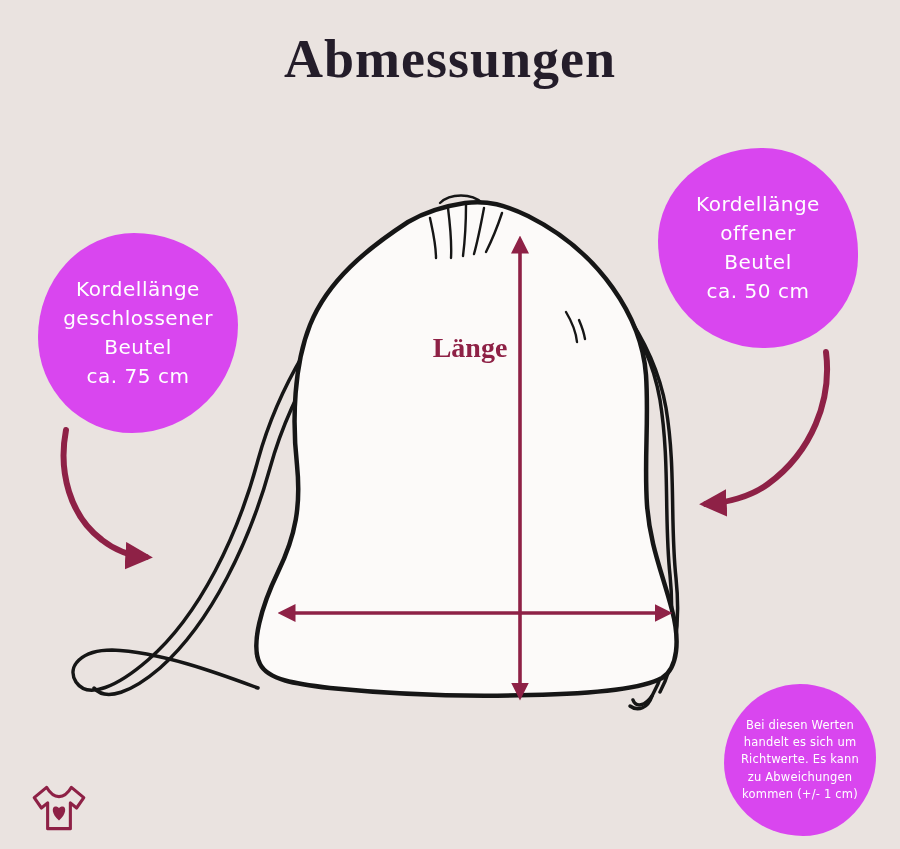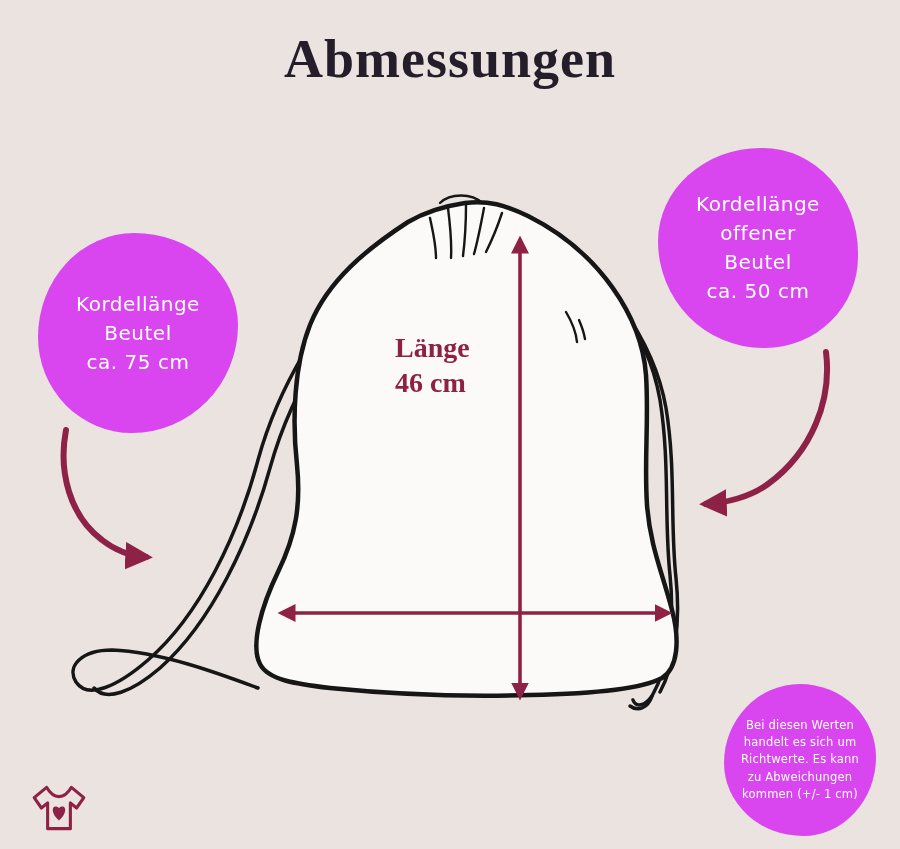--- a/index.html
+++ b/index.html
@@ -39,21 +39,21 @@
     border-radius:52% 48% 47% 53% / 47% 53% 46% 54%;}
   .blob-note{left:724px;top:684px;width:152px;height:152px;
     border-radius:50% 50% 48% 52% / 52% 48% 52% 48%;}
   .blob-line{font-size:20px;line-height:1.45;letter-spacing:.5px;}
   .blob-note .blob-line{font-size:11.5px;line-height:1.5;letter-spacing:.2px;}
 
   
   .measure{
     position:absolute;color:#8e2146;
     font-family:"Liberation Serif", serif;font-weight:600;
-    font-size:28px;text-align:left;line-height:1.25;z-index:4;
+    font-size:28px;text-align:center;line-height:1.25;z-index:4;
   }
   .measure-length{left:395px;top:330px;width:150px;}
   .measure-width{left:330px;top:540px;width:150px;}
 
   .volume{
     position:absolute;top:778px;left:0;width:100%;
     text-align:center;color:#8e2146;
     font-family:"Liberation Serif", serif;font-weight:600;
     font-size:33px;z-index:4;
   }
@@ -128,20 +128,21 @@
     </g>
     <g>
       <path d="M 826 352 C 832 400, 812 452, 768 484 C 750 497, 726 503, 706 504" fill="none" stroke="#8e2146" stroke-width="6" stroke-linecap="round" marker-end="url(#arrowBig)"></path>
     </g>
   </svg>
 
   <h1 class="title">Abmessungen</h1>
 
   <div class="blob blob-left">
     <span class="blob-line">Kordellänge</span>
+    <span class="blob-line">geschlossener</span>
     <span class="blob-line">Beutel</span>
     <span class="blob-line">ca. 75 cm</span>
   </div>
 
   <div class="blob blob-right">
     <span class="blob-line">Kordellänge</span>
     <span class="blob-line">offener</span>
     <span class="blob-line">Beutel</span>
     <span class="blob-line">ca. 50 cm</span>
   </div>
@@ -149,21 +150,20 @@
   <div class="blob blob-note">
     <span class="blob-line">Bei diesen Werten</span>
     <span class="blob-line">handelt es sich um</span>
     <span class="blob-line">Richtwerte. Es kann</span>
     <span class="blob-line">zu Abweichungen</span>
     <span class="blob-line">kommen (+/- 1 cm)</span>
   </div>
 
   <div class="measure measure-length">
     <div>Länge</div>
-    <div>46 cm</div>
   </div>
 
 
   <svg class="logo" width="62" height="54" viewBox="0 0 60 52">
     <path d="M 18 6 L 6 16 L 13 26 L 19 21 L 19 46 L 41 46 L 41 21 L 47 26 L 54 16 L 42 6 C 38 13, 33 15, 30 15 C 27 15, 22 13, 18 6 Z" fill="none" stroke="#8e2146" stroke-width="3" stroke-linejoin="round"></path>
     <path d="M 30 38 C 21 31, 23 21, 30 26 C 37 21, 39 31, 30 38 Z" fill="#8e2146"></path>
   </svg>
 
 </div>
 

